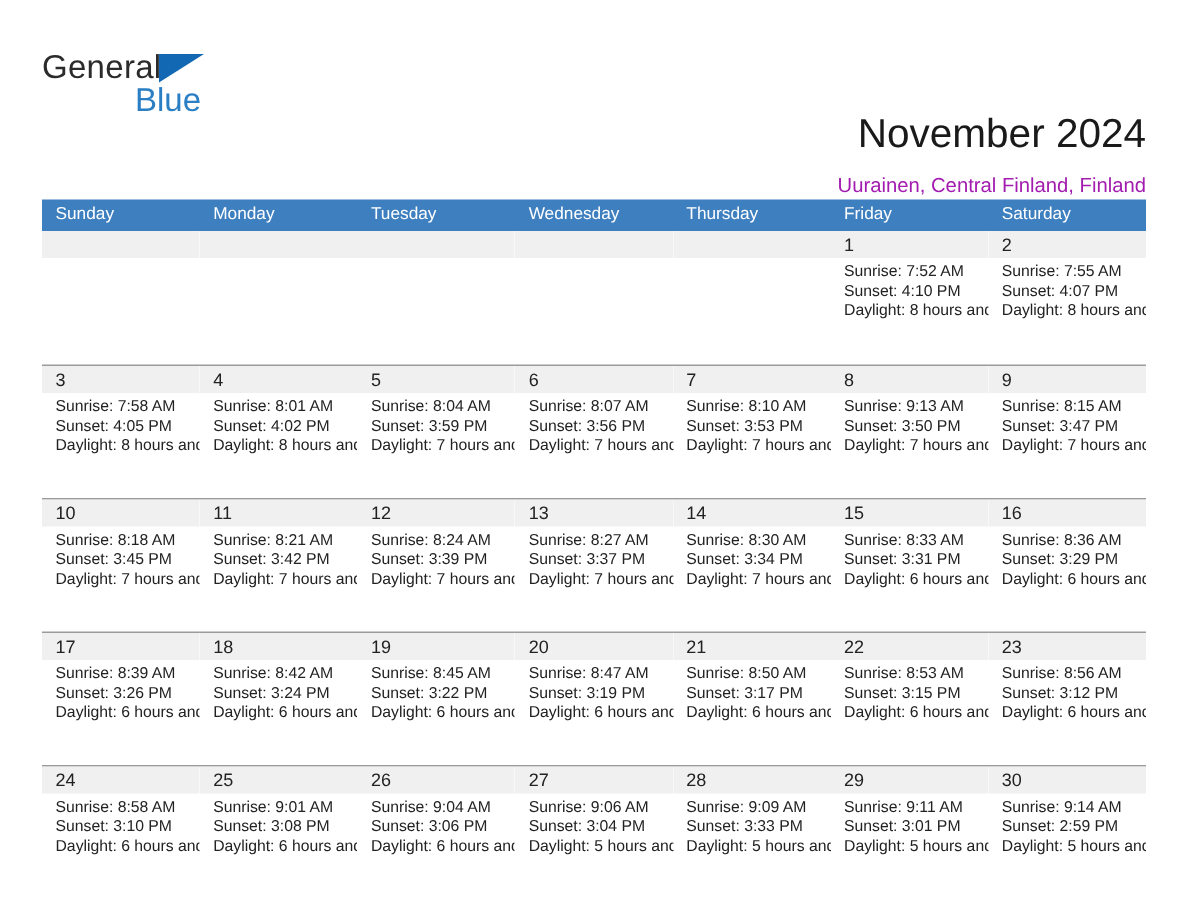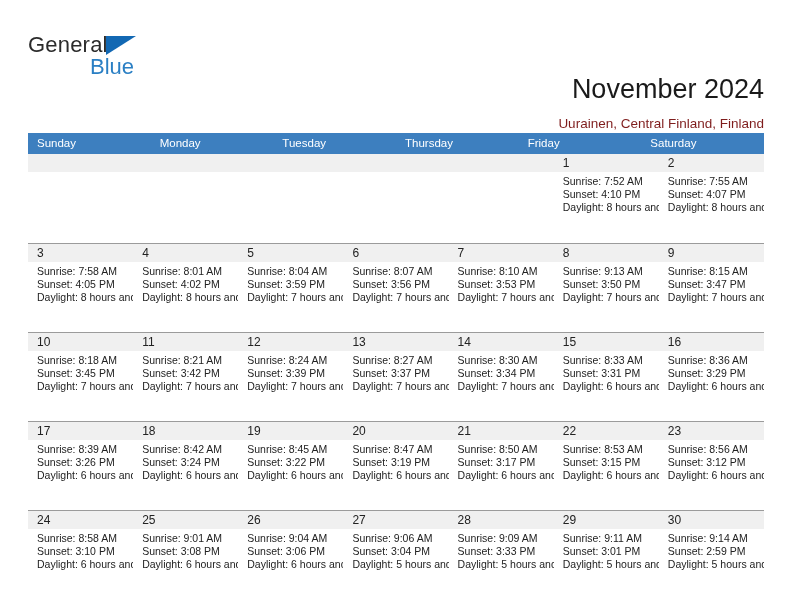--- a/index.html
+++ b/index.html
@@ -70,21 +70,21 @@
     margin-top: 44px;
   }
   .cal-title {
     font-size: 27px;
     color: #1a1a1a;
     line-height: 34px;
     white-space: nowrap;
   }
   .cal-subtitle {
     font-size: 13.5px;
-    color: #7f1d1d;
+    color: #a21caf;
     line-height: 20px;
     margin-top: 8px;
     white-space: nowrap;
   }
 
   
   .calendar {
     position: absolute;
     left: 28px;
     top: 105px;
@@ -159,20 +159,21 @@
     </div>
 
   </div>
 
   <div class="calendar">
 
     <div class="weekhead">
       <div class="wh">Sunday</div>
       <div class="wh">Monday</div>
       <div class="wh">Tuesday</div>
+      <div class="wh">Wednesday</div>
       <div class="wh">Thursday</div>
       <div class="wh">Friday</div>
       <div class="wh">Saturday</div>
     </div>
 
     <div id="weeks-container">
         <div class="week first">
           <div class="day empty">
             <div class="daynum-band">
               <div class="daynum"></div>

